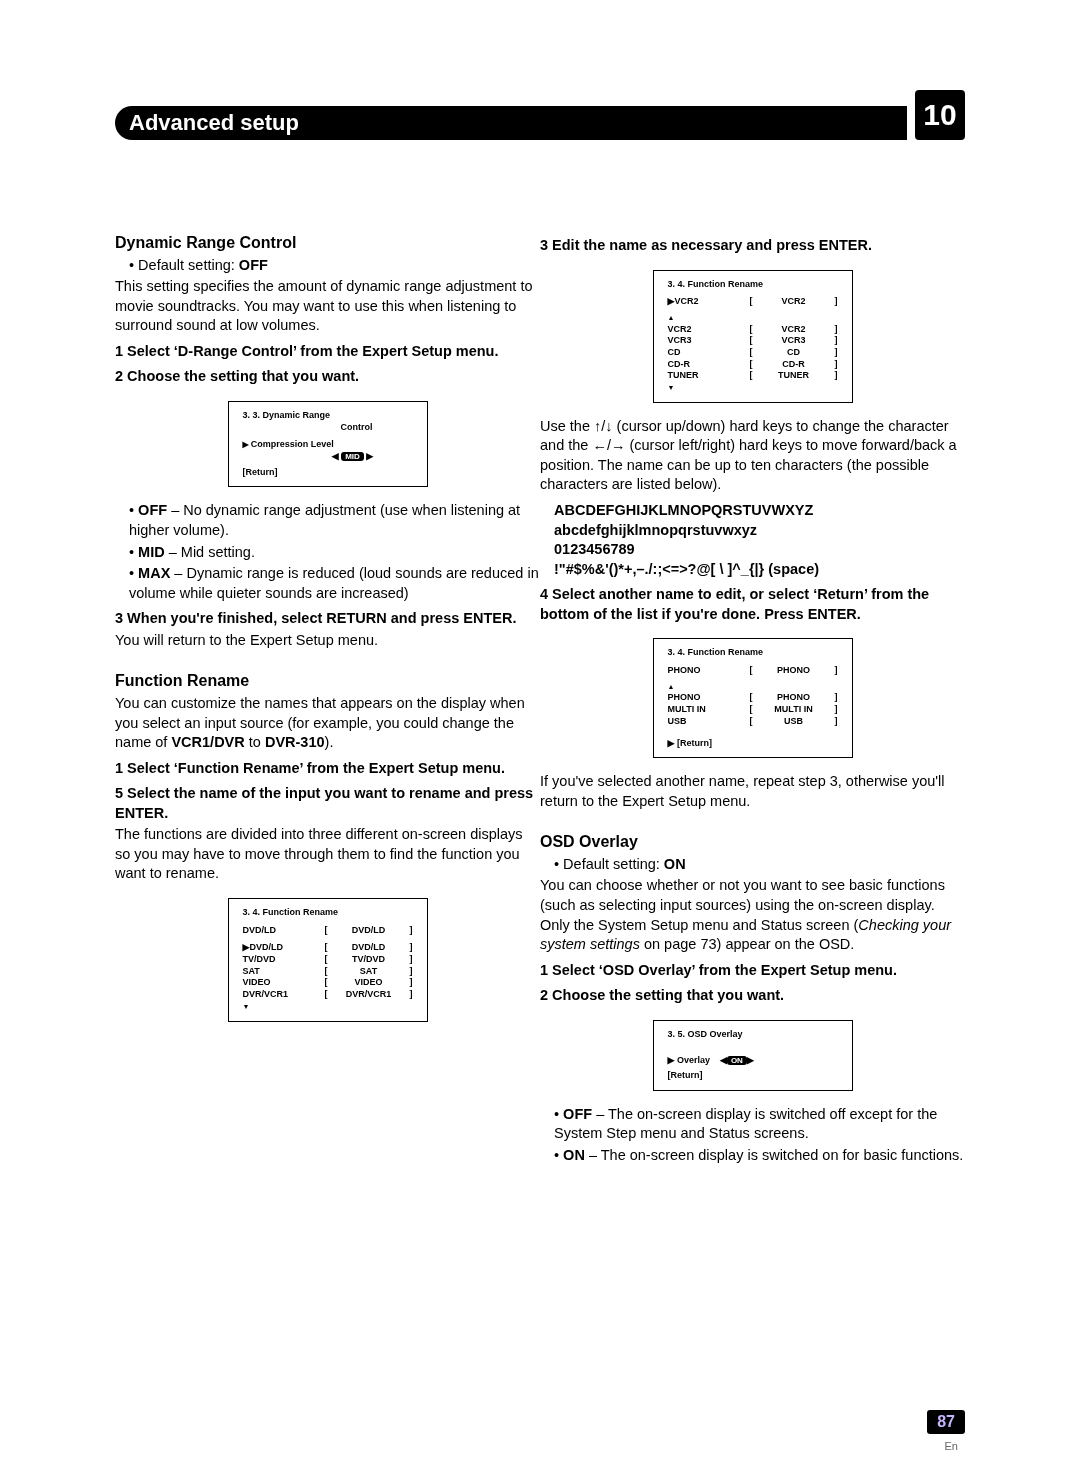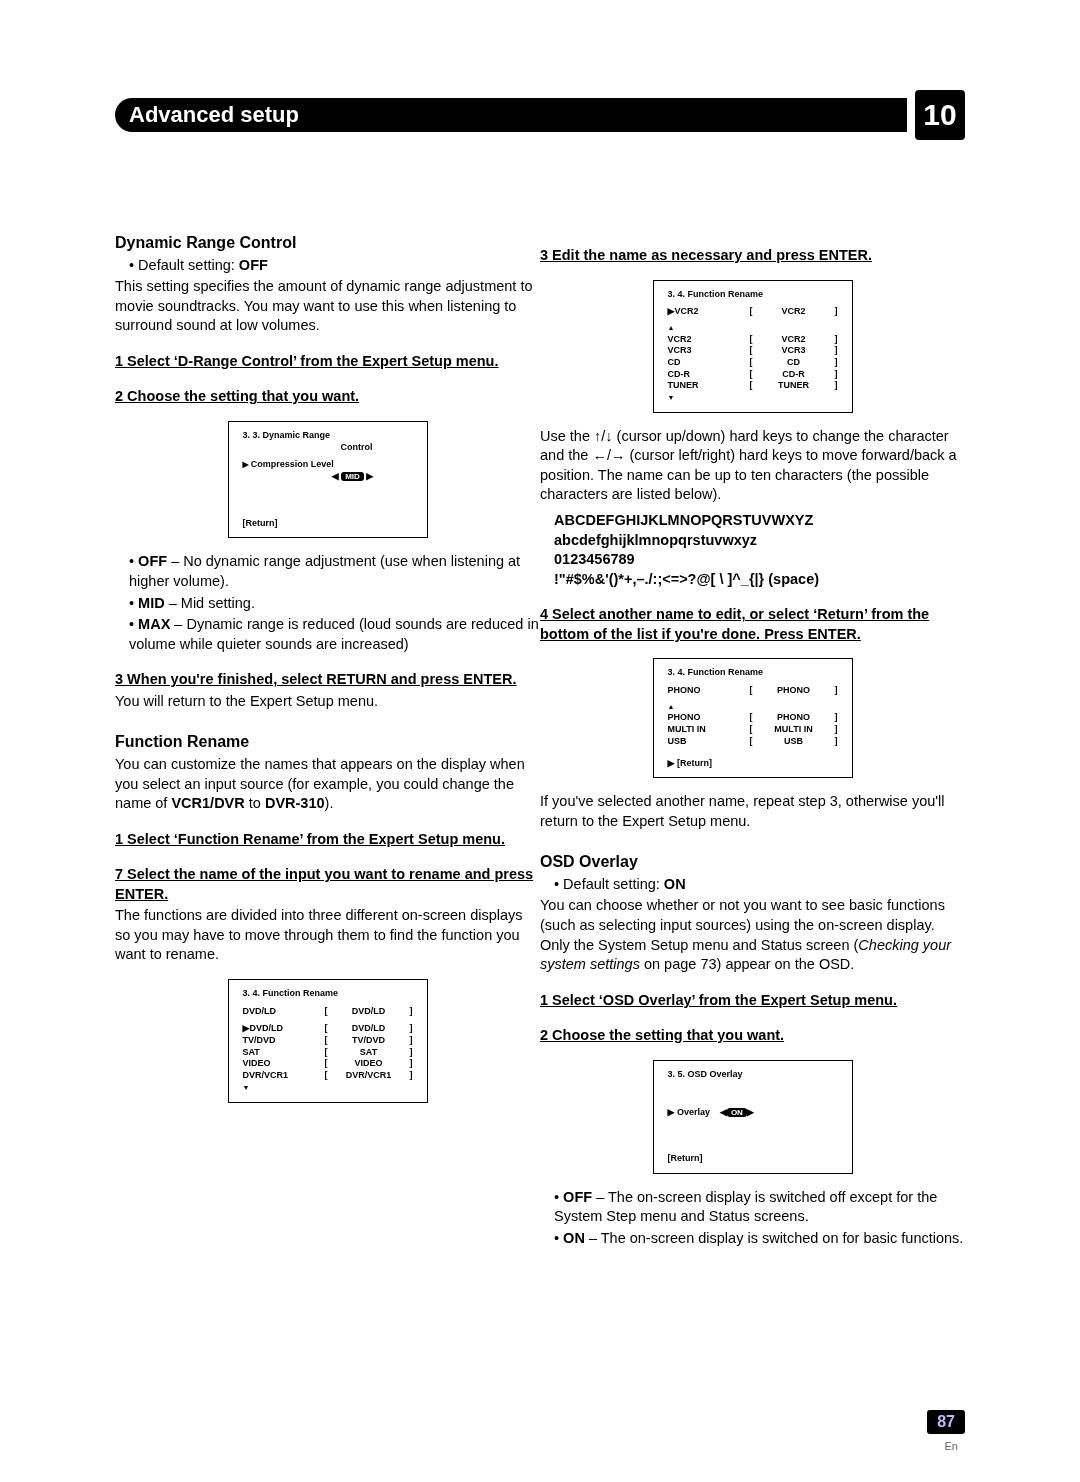--- a/index.html
+++ b/index.html
@@ -7,21 +7,21 @@
       font-family: Arial, Helvetica, sans-serif;
       background: #fff;
       width: 1080px;
       height: 1482px;
       position: relative;
       padding: 90px 115px 40px 115px;
       color: #000;
     }
     .header-bar {
       display: flex;
-      align-items: center;
+      align-items: flex-end;
       margin-bottom: 90px;
     }
     .header-pill {
       background: #000;
       color: #fff;
       font-weight: bold;
       font-size: 22px;
       padding: 4px 20px 4px 14px;
       border-radius: 20px 0 0 20px;
       flex: 1;
@@ -39,33 +39,33 @@
       justify-content: center;
       border-radius: 4px;
     }
     .content {
       display: flex;
     }
     .col { flex: 1; font-size: 14.5px; line-height: 1.35; }
     .section-title { font-weight: bold; font-size: 16px; margin-top: 2px; }
     .bullet-line { margin: 2px 0 2px 14px; }
     .bullet-line::before { content: "• "; }
-    .step { font-weight: bold; margin-top: 16px; text-decoration: underline; }
+    .step { font-weight: bold; margin-top: 6px; }
     .plain { margin-top: 2px; }
     .osd-box {
       border: 1px solid #000;
       width: 200px;
       margin: 14px auto;
       padding: 8px 14px;
       font-family: Arial, sans-serif;
       font-size: 9px;
       font-weight: bold;
       line-height: 1.3;
     }
-    .osd-box .footer { margin-top: 35px; }
+    .osd-box .footer { margin-top: 4px; }
     .osd-row { display: flex; justify-content: space-between; }
     .osd-row .l { flex: 1; }
     .osd-row .r { flex: 1; }
     .pointer::before { content: "▶"; font-size: 8px; margin-right: 2px; }
     .up-arrow::before { content: "▲"; font-size: 7px; }
     .down-arrow::before { content: "▼"; font-size: 7px; }
     .mid-pill { background: #000; color: #fff; padding: 0 4px; border-radius: 3px; font-size: 8px; }
     .page-num-box {
       position: absolute;
       bottom: 48px;
@@ -116,21 +116,21 @@
     <div class="bullet-line"><b>MID</b><span> – Mid setting.</span></div>
     <div class="bullet-line"><b>MAX</b><span> – Dynamic range is reduced (loud sounds are reduced in volume while quieter sounds are increased)</span></div>
     <div class="step">3   When you're finished, select RETURN and press ENTER.</div>
     <div class="plain">You will return to the Expert Setup menu.</div>
 
     <div class="section-title" style="margin-top:20px">Function Rename</div>
     <div class="plain">
       <span>You can customize the names that appears on the display when you select an input source (for example, you could change the name of </span><b>VCR1/DVR</b><span> to </span><b>DVR-310</b><span>).</span>
     </div>
     <div class="step">1   Select ‘Function Rename’ from the Expert Setup menu.</div>
-    <div class="step">7   Select the name of the input you want to rename and press ENTER.</div>
+    <div class="step">5   Select the name of the input you want to rename and press ENTER.</div>
     <div class="plain">The functions are divided into three different on-screen displays so you may have to move through them to find the function you want to rename.</div>
 
     <div class="osd-box">
       <div>3. 4. Function  Rename</div>
       <div class="osd-row" style="margin-top:6px">
         <span class="l">DVD/LD</span>
         <span>[</span>
         <span class="r" style="text-align:center">DVD/LD</span>
         <span>]</span>
       </div>
@@ -262,21 +262,21 @@
     <div class="section-title" style="margin-top:20px">OSD Overlay</div>
     <div class="bullet-line"><span>Default setting: </span><b>ON</b></div>
     <div class="plain">
       <span>You can choose whether or not you want to see basic functions (such as selecting input sources) using the on-screen display. Only the System Setup menu and Status screen (</span><i>Checking your system settings</i><span> on page 73) appear on the OSD.</span>
     </div>
     <div class="step">1   Select ‘OSD Overlay’ from the Expert Setup menu.</div>
     <div class="step">2   Choose the setting that you want.</div>
 
     <div class="osd-box">
       <div>3. 5. OSD Overlay</div>
-      <div style="margin-top:26px">
+      <div style="margin-top:14px">
         <span>▶ Overlay</span>
         &nbsp;&nbsp;&nbsp;◀<span class="mid-pill">ON</span>▶
       </div>
       <div class="footer">[Return]</div>
     </div>
 
     <div class="bullet-line"><b>OFF</b><span> – The on-screen display is switched off except for the System Step menu and Status screens.</span></div>
     <div class="bullet-line"><b>ON</b><span> – The on-screen display is switched on for basic functions.</span></div>
   </div>
 </div>

